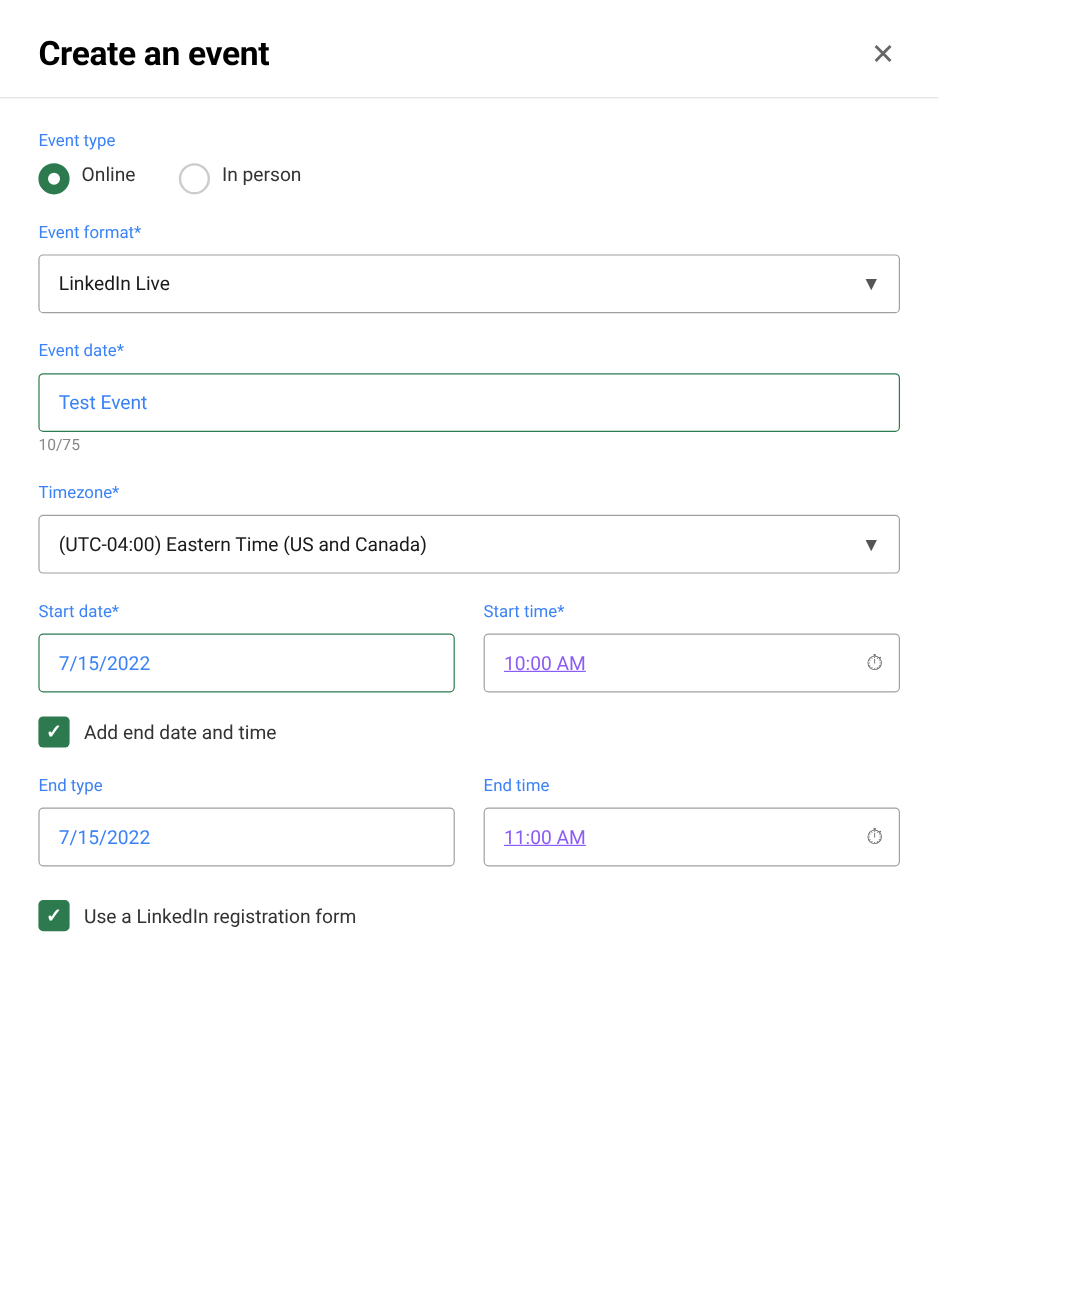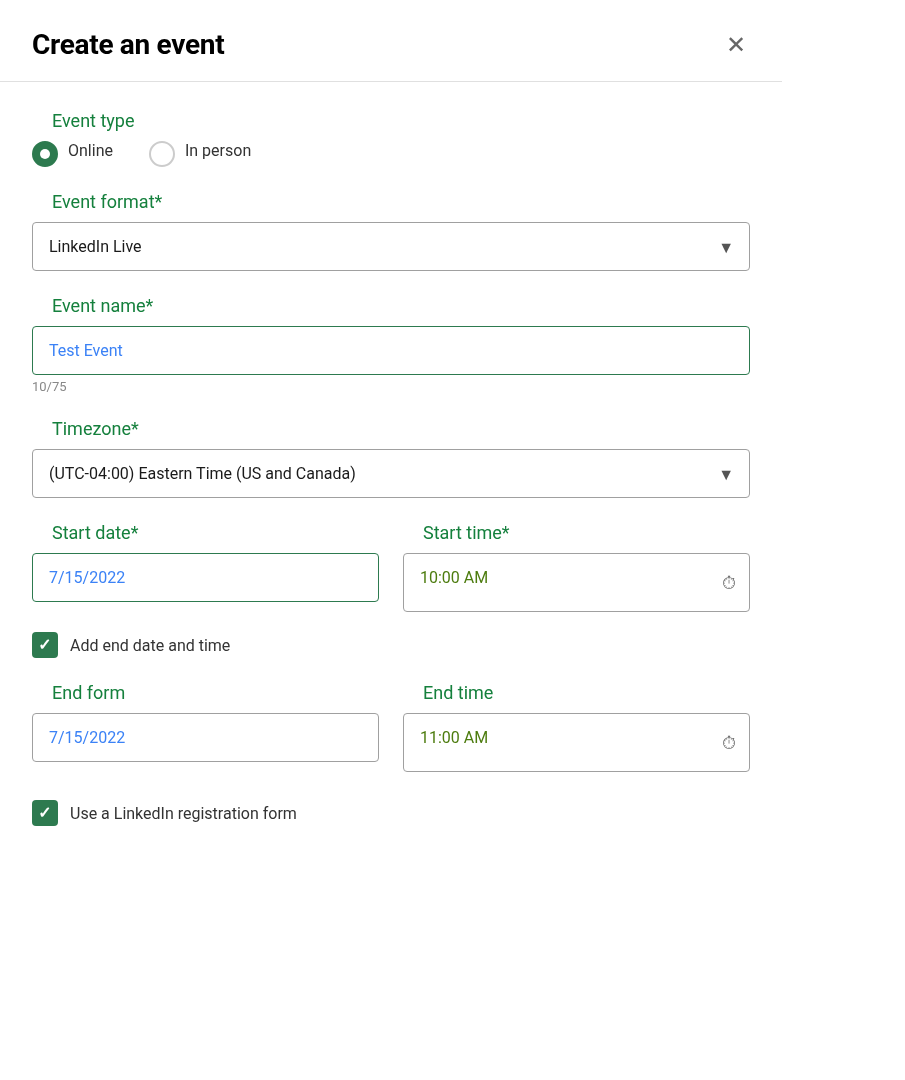--- a/index.html
+++ b/index.html
@@ -54,25 +54,24 @@
 
     .modal-body {
       padding: 28px 32px;
     }
 
     .field-group {
       margin-bottom: 24px;
     }
 
     .field-label {
-      font-size: 18px;
-      color: #15803d;
+      font-size: 14px;
+      color: #3b82f6;
       margin-bottom: 10px;
       display: block;
-      margin-left: 20px;
     }
 
     .radio-group {
       display: flex;
       align-items: center;
       gap: 36px;
       margin-top: 4px;
     }
 
     .radio-option {
@@ -165,26 +164,27 @@
     .time-field-group {
       flex: 1;
     }
 
     .time-input-wrapper {
       position: relative;
     }
 
     .time-input {
       width: 100%;
-      padding: 14px 44px 24px 16px;
+      padding: 14px 44px 14px 16px;
       border: 1.5px solid #a0a0a0;
       border-radius: 4px;
       font-size: 16px;
-      color: #4d7c0f;
-      background: #fff;
+      color: #8b5cf6;
+      background: #fff;
+      text-decoration: underline;
     }
 
     .clock-icon {
       position: absolute;
       right: 14px;
       top: 50%;
       transform: translateY(-50%);
       pointer-events: none;
       color: #666;
       font-size: 18px;
@@ -260,21 +260,21 @@
         <select class="select-field">
           <option>LinkedIn Live</option>
           <option>Audio Event</option>
           <option>Virtual Event</option>
         </select>
         <span class="select-arrow">▼</span>
       </div>
     </div>
 
     <div class="field-group">
-      <span class="field-label">Event name*</span>
+      <span class="field-label">Event date*</span>
       <input class="text-input" type="text" value="Test Event" style="">
       <div class="char-count">10/75</div>
     </div>
 
     <div class="field-group">
       <span class="field-label">Timezone*</span>
       <div class="select-wrapper">
         <select class="select-field">
           <option>(UTC-04:00) Eastern Time (US and Canada)</option>
           <option>(UTC-05:00) Central Time (US and Canada)</option>
@@ -300,21 +300,21 @@
 
     <div class="checkbox-row" style="margin-top: 20px;">
       <div class="checkbox-box">
         <span class="checkmark">✓</span>
       </div>
       <span class="checkbox-label">Add end date and time</span>
     </div>
 
     <div class="date-time-row">
       <div class="date-field-group">
-        <span class="field-label">End form</span>
+        <span class="field-label">End type</span>
         <input class="text-input" type="text" style="border-color: rgb(160, 160, 160);" value="7/15/2022">
       </div>
       <div class="time-field-group">
         <span class="field-label">End time</span>
         <div class="time-input-wrapper">
           <input class="time-input" type="text" value="11:00 AM" style="">
           <span class="clock-icon">⏱</span>
         </div>
       </div>
     </div>

